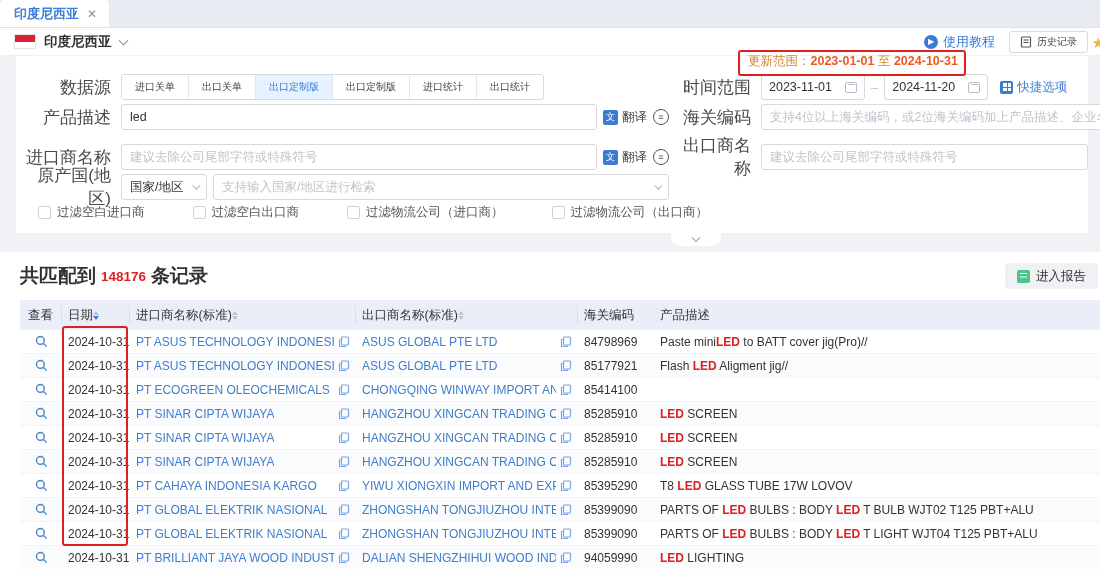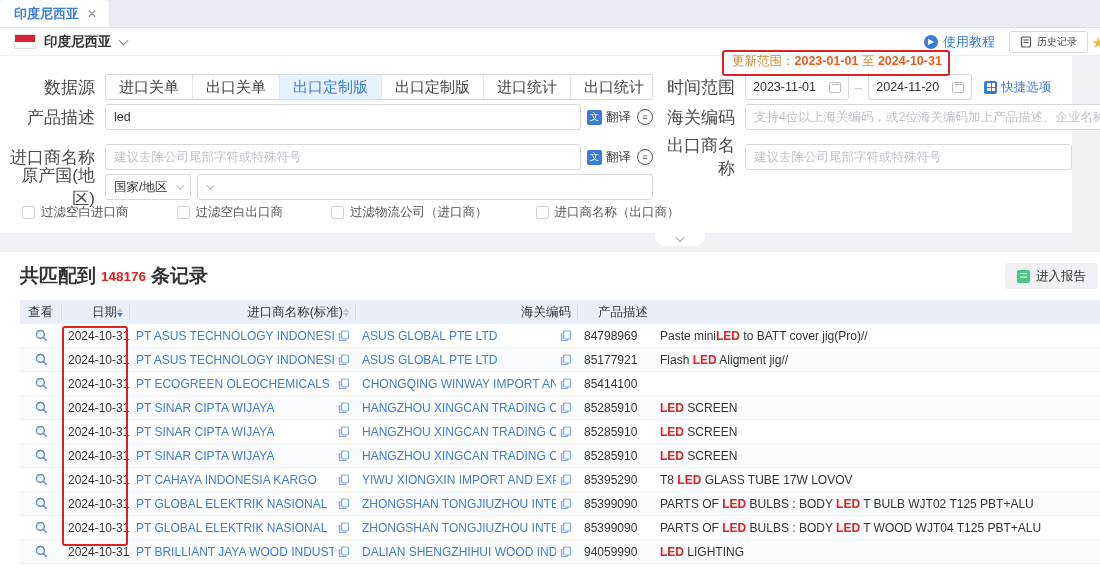--- a/index.html
+++ b/index.html
@@ -19,30 +19,30 @@
   .flag .fr { flex:1; background:#dd2033; } .flag .fw { flex:1; background:#fff; }
   .country-name { font-weight:bold; color:#333; font-size:13.5px; }
   .chev { display:inline-block; width:7px; height:7px; border-right:1.5px solid #8a8f99; border-bottom:1.5px solid #8a8f99; transform:rotate(45deg); margin:-3px 0 0 8px; }
   .cb-right { margin-left:auto; display:flex; align-items:center; gap:14px; }
   .tutorial { display:flex; align-items:center; gap:5px; color:#3a7bd5; cursor:pointer; }
   .tut-ic { width:14px; height:14px; border-radius:50%; background:#3a7bd5; color:#fff; font-size:8px; display:flex; align-items:center; justify-content:center; }
   .history-btn { display:flex; align-items:center; gap:5px; background:#fff; border:1px solid #d9d9d9; border-radius:3px; height:22px; padding:0 10px; font-size:10px; color:#444; cursor:pointer; }
   .star { color:#f5b63f; font-size:15px; position:absolute; right:-5px; top:6px; }
 
   
-  .form-panel { position:absolute; top:56px; left:0; width:1072px; height:177px; background:#fff; padding-top:18px; }
+  .form-panel { position:absolute; top:56px; left:16px; width:1072px; height:177px; background:#fff; padding-top:18px; }
   .frow { display:grid; grid-template-columns:95px 548px 72px 1fr; column-gap:10px; align-items:center; height:26px; margin-bottom:4px; padding-right:8px; }
   .flabel { text-align:right; color:#4a4a4a; font-size:17px; }
   .ffield { display:flex; align-items:center; gap:6px; }
   .inp { border:1px solid #d9d9d9; border-radius:3px; height:26px; display:flex; align-items:center; padding:0 8px; font-size:12.5px; color:#333; background:#fff; flex:1; overflow:hidden; white-space:nowrap; }
   .inp .ph { color:#bfc3cb; }
   .rfield { margin-right:-8px; }
 
   .seg { display:flex; border:1px solid #d9d9d9; border-radius:3px; overflow:hidden; height:26px; }
-  .seg-item { padding:0 13px; display:flex; align-items:center; font-size:15px; color:#444; background:#fff; border-left:1px solid #e4e7ec; cursor:pointer; white-space:nowrap; }
+  .seg-item { padding:0 13px; display:flex; align-items:center; font-size:10px; color:#444; background:#fff; border-left:1px solid #e4e7ec; cursor:pointer; white-space:nowrap; }
   .seg-item:first-child { border-left:none; }
   .seg-item.active { background:#e6f2ff; color:#3a7bd5; }
 
   .date-inp { border:1px solid #d9d9d9; border-radius:3px; height:26px; width:104px; display:flex; align-items:center; justify-content:space-between; padding:0 7px; font-size:12.5px; color:#333; }
   .dash { color:#c2c6cd; }
   .quick { display:flex; align-items:center; gap:4px; color:#3a7bd5; cursor:pointer; white-space:nowrap; font-size:12.5px; margin-left:6px; }
   .grid-ic { width:13px; height:13px; border-radius:2px; background:#3a7bd5; position:relative; }
   .grid-ic:before { content:""; position:absolute; inset:2.5px; background:
       linear-gradient(#fff,#fff) 0 0/4px 4px no-repeat, linear-gradient(#fff,#fff) 100% 0/3px 4px no-repeat,
       linear-gradient(#fff,#fff) 0 100%/4px 3px no-repeat, linear-gradient(#fff,#fff) 100% 100%/3px 3px no-repeat; }
@@ -73,22 +73,22 @@
   
   .results-panel { position:absolute; top:252px; left:0; width:1100px; height:317px; background:#fff; }
   .count-row { height:28px; margin-top:10px; display:flex; align-items:center; padding:0 10px 0 20px; }
   .count-row .cnt-txt { font-weight:bold; font-size:19px; color:#333; }
   .count-row .cnt-num { font-weight:bold; font-size:13.5px; color:#e02020; margin:0 5px; }
   .report-btn { margin-left:auto; display:flex; align-items:center; gap:6px; background:#eff1f4; border:none; border-radius:3px; height:26px; padding:0 12px; font-size:12.5px; color:#333; cursor:pointer; margin-right:-8px; }
   .rep-ic { width:13px; height:13px; border-radius:2px; background:#49c788; position:relative; }
   .rep-ic:before { content:""; position:absolute; left:3px; right:3px; top:3.5px; border-top:1.5px solid #fff; box-shadow:0 3.5px 0 #fff; }
 
   .table { position:absolute; top:48px; left:20px; right:0; }
-  .thead { display:grid; grid-template-columns:42px 68px 226px 222px 76px 1fr; background:#e9eef8; height:24px; align-items:center; font-size:12.5px; color:#333; }
-  .th { padding:0 6px; display:flex; align-items:center; justify-content:flex-end; height:18px; border-right:1px solid #d8dde8; }
+  .thead { display:grid; grid-template-columns:42px 68px 226px 222px 76px 1fr; background:#e9eef8; height:30px; align-items:center; font-size:12.5px; color:#333; }
+  .th { padding:0 6px; display:flex; align-items:center; justify-content:flex-start; height:18px; border-right:1px solid #d8dde8; }
   .th:first-child { justify-content:center; }
   .th:nth-child(5), .th:last-child { border-right:none; }
   .sorter { display:flex; flex-direction:column; gap:1px; }
   .car { width:0; height:0; border-left:3.5px solid transparent; border-right:3.5px solid transparent; }
   .car.up { border-bottom:4px solid #c0c4cc; } .car.dn { border-top:4px solid #c0c4cc; }
   .car.dn.on { border-top-color:#3a7bd5; }
 
   .trow { display:grid; grid-template-columns:42px 68px 226px 222px 76px 1fr; height:24px; align-items:center; font-size:12px; border-bottom:1px solid #f1f3f6; background:#fff; }
   .trow:nth-child(even) { background:#fafbfd; }
   .tc { padding:0 6px; white-space:nowrap; overflow:hidden; }
@@ -218,20 +218,21 @@
     </div>
 
     <div class="frow">
       <div class="flabel">原产国(地区)</div>
       <div class="ffield">
         <div class="origin-select">
           <span>国家/地区</span>
           <span class="schev"></span>
         </div>
         <div class="inp" style="justify-content:space-between;">
+          <span class="ph">支持输入国家/地区进行检索</span>
           <span class="schev"></span>
         </div>
       </div>
       <div></div>
         <div></div>
     </div>
 
     <div class="chk-row">
       <label class="chk">
           <span class="box"></span>
@@ -240,21 +241,21 @@
       <label class="chk">
           <span class="box"></span>
           <span>过滤空白出口商</span>
         </label>
       <label class="chk">
           <span class="box"></span>
           <span>过滤物流公司（进口商）</span>
         </label>
       <label class="chk">
           <span class="box"></span>
-          <span>进口商名称（出口商）</span>
+          <span>过滤物流公司（出口商）</span>
         </label>
     </div>
 
     <div class="collapse-tab">
         <span class="chev"></span>
       </div>
   </div>
 
   <div class="results-panel">
     <div class="count-row">
@@ -280,20 +281,27 @@
             </span>
           </div>
         <div class="th">
             <span>进口商名称(标准)</span>
             <span class="sorter">
               <i class="car up"></i>
               <i class="car dn"></i>
             </span>
           </div>
         <div class="th">
+            <span>出口商名称(标准)</span>
+            <span class="sorter">
+              <i class="car up"></i>
+              <i class="car dn"></i>
+            </span>
+          </div>
+        <div class="th">
             <span>海关编码</span>
           </div>
         <div class="th">
             <span>产品描述</span>
           </div>
       </div>
       <div id="tbody">
           <div class="trow">
             <div class="tc c-view">
               <span class="mag">
@@ -563,21 +571,21 @@
             <div class="tc c-exp">
               <span class="lnk">ZHONGSHAN TONGJIUZHOU INTERNA...</span>
               <span class="copy">
                 <svg width="12" height="12" viewBox="0 0 12 12">
                   <rect x="3.5" y="1" width="7" height="8" rx="1" fill="none" stroke="#7aa7e0" stroke-width="1.2"></rect>
                   <path d="M2.5 3.5 h-1 v7 h6 v-1" fill="none" stroke="#7aa7e0" stroke-width="1.2"></path>
                 </svg>
               </span>
             </div>
             <div class="tc c-hs">85399090</div>
-            <div class="tc c-desc"><span>PARTS OF </span><span class="hl">LED</span><span> BULBS : BODY </span><span class="hl">LED</span><span> T WOOD WJT04 T125 PBT+ALU</span></div>
+            <div class="tc c-desc"><span>PARTS OF </span><span class="hl">LED</span><span> BULBS : BODY </span><span class="hl">LED</span><span> T LIGHT WJT04 T125 PBT+ALU</span></div>
           </div>
           <div class="trow">
             <div class="tc c-view">
               <span class="mag">
                 <svg width="13" height="13" viewBox="0 0 13 13">
                   <circle cx="5.4" cy="5.4" r="3.9" fill="none" stroke="#4a86c8" stroke-width="1.4"></circle>
                   <line x1="8.4" y1="8.4" x2="11.6" y2="11.6" stroke="#4a86c8" stroke-width="1.4"></line>
                 </svg>
               </span>
             </div>

